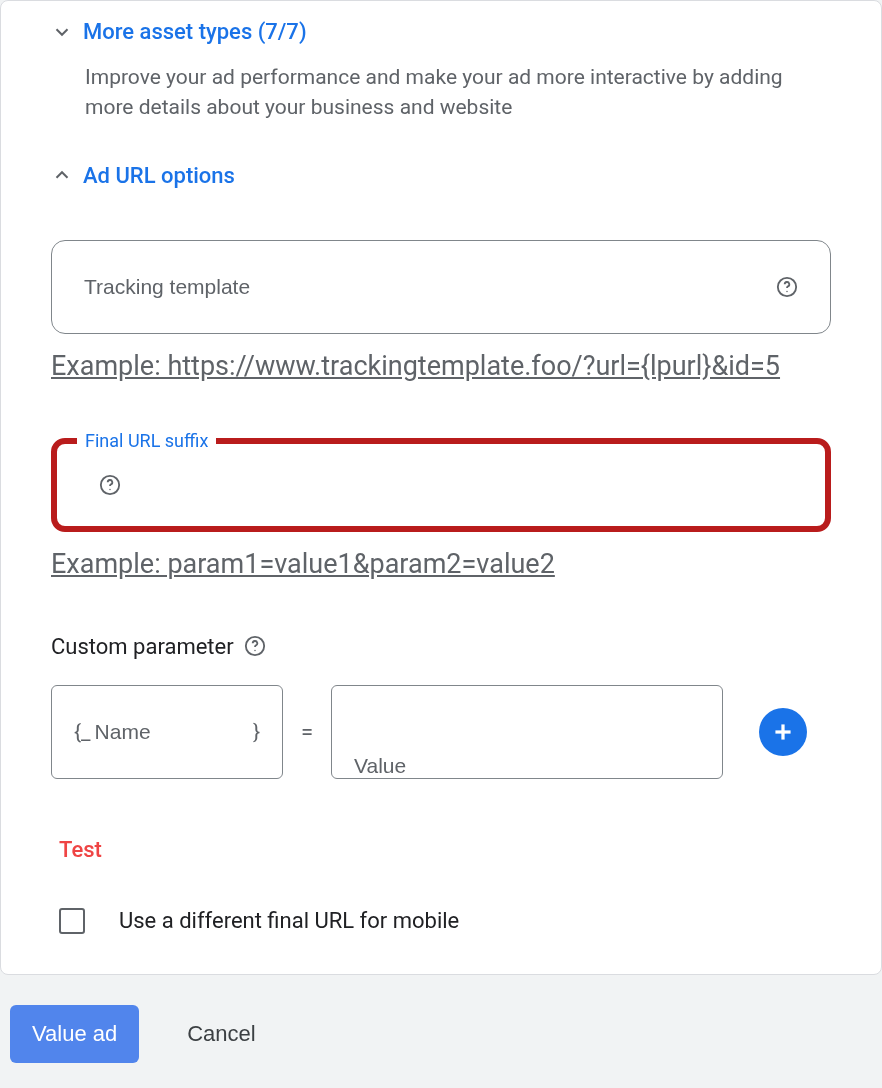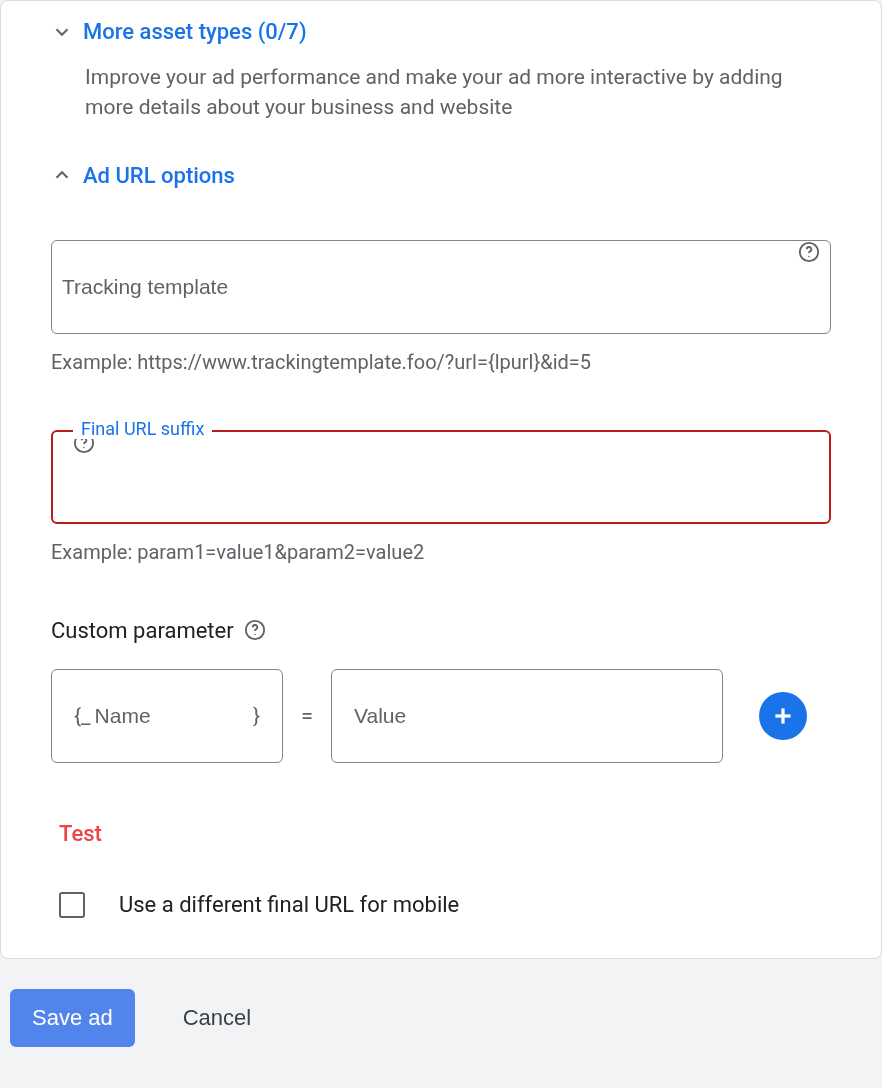--- a/index.html
+++ b/index.html
@@ -41,24 +41,25 @@
     color: #5f6368;
     font-size: 21px;
     line-height: 1.45;
     margin: 18px 0 22px 34px;
   }
 
   .section-url { margin-top: 6px; }
 
   .field {
     border: 1px solid #80868b;
-    border-radius: 6px;
+    border-radius: 14px;
     height: 94px;
     display: flex;
-    padding: 0 10px;
+    align-items: center;
+    padding: 0 32px;
     margin-top: 52px;
     position: relative;
   }
   .field input {
     border: none;
     outline: none;
     flex: 1;
     font-size: 21px;
     color: #3c4043;
     background: transparent;
@@ -70,26 +71,27 @@
     height: 22px;
     color: #5f6368;
     flex-shrink: 0;
     margin-left: 10px;
     cursor: pointer;
   }
   .help-icon svg { width: 22px; height: 22px; }
 
   .helper {
     color: #5f6368;
-    font-size: 20px;
+    font-size: 27px;
     margin-top: 16px;
+    text-decoration: underline;
   }
 
   .field.focused {
-    border: 2px solid #b91c1c;
+    border: 6px solid #b91c1c;
     margin-top: 56px;
   }
   .field .floating-label {
     position: absolute;
     top: -14px;
     left: 20px;
     background: #fff;
     padding: 0 8px;
     color: #1a73e8;
     font-size: 18px;
@@ -123,21 +125,21 @@
     align-items:center;
     padding:0 22px;
   }
   .pname { width: 232px; gap:4px; }
   .pname .brace { color:#5f6368; font-size:21px; }
   .pname input { border:none; outline:none; width:100%; font-size:21px; color:#3c4043; background:transparent; }
   .pname input::placeholder { color:#5f6368; }
 
   .equals { color:#5f6368; font-size:22px; }
 
-  .pvalue { flex:1; max-width: 392px; }
+  .pvalue { flex:1; max-width: 392px; align-items: flex-end; }
   .pvalue input { border:none; outline:none; width:100%; font-size:21px; color:#3c4043; background:transparent; }
   .pvalue input::placeholder { color:#5f6368; }
 
   .add-btn {
     width:48px; height:48px;
     border-radius:50%;
     background:#1a73e8;
     display:flex; align-items:center; justify-content:center;
     cursor:pointer;
     margin-left: 18px;
@@ -199,21 +201,21 @@
 
 <div class="card">
   <div class="card-inner">
 
     <div class="row-toggle">
       <span class="chevron">
         <svg viewBox="0 0 24 24">
             <polyline points="6 9 12 15 18 9"></polyline>
           </svg>
       </span>
-      <span class="label">More asset types (0/7)</span>
+      <span class="label">More asset types (7/7)</span>
     </div>
 
     <p class="desc">Improve your ad performance and make your ad more interactive by adding more details about your business and website</p>
 
     <div class="row-toggle section-url">
       <span class="chevron">
         <svg viewBox="0 0 24 24">
             <polyline points="6 15 12 9 18 15"></polyline>
           </svg>
       </span>
@@ -277,15 +279,15 @@
 
     <div class="mobile-row">
       <div class="checkbox"></div>
       <span class="label">Use a different final URL for mobile</span>
     </div>
 
   </div>
 </div>
 
 <div class="footer">
-  <button class="btn-primary">Save ad</button>
+  <button class="btn-primary">Value ad</button>
   <button class="btn-text">Cancel</button>
 </div>
 
 </body></html>

